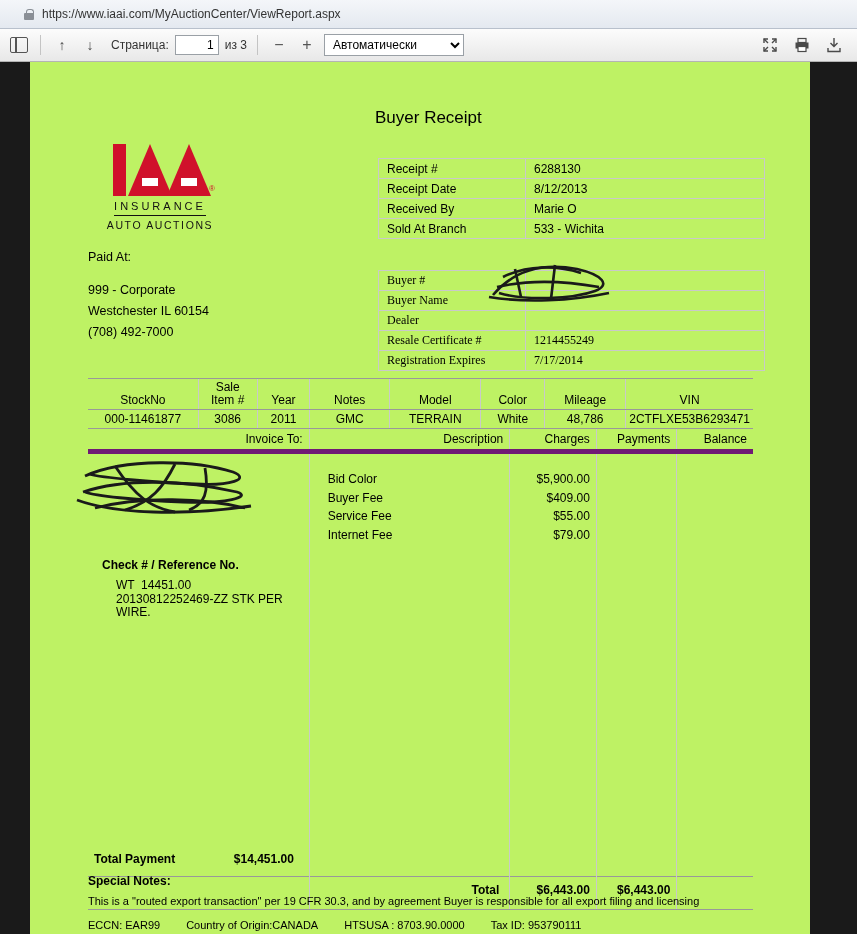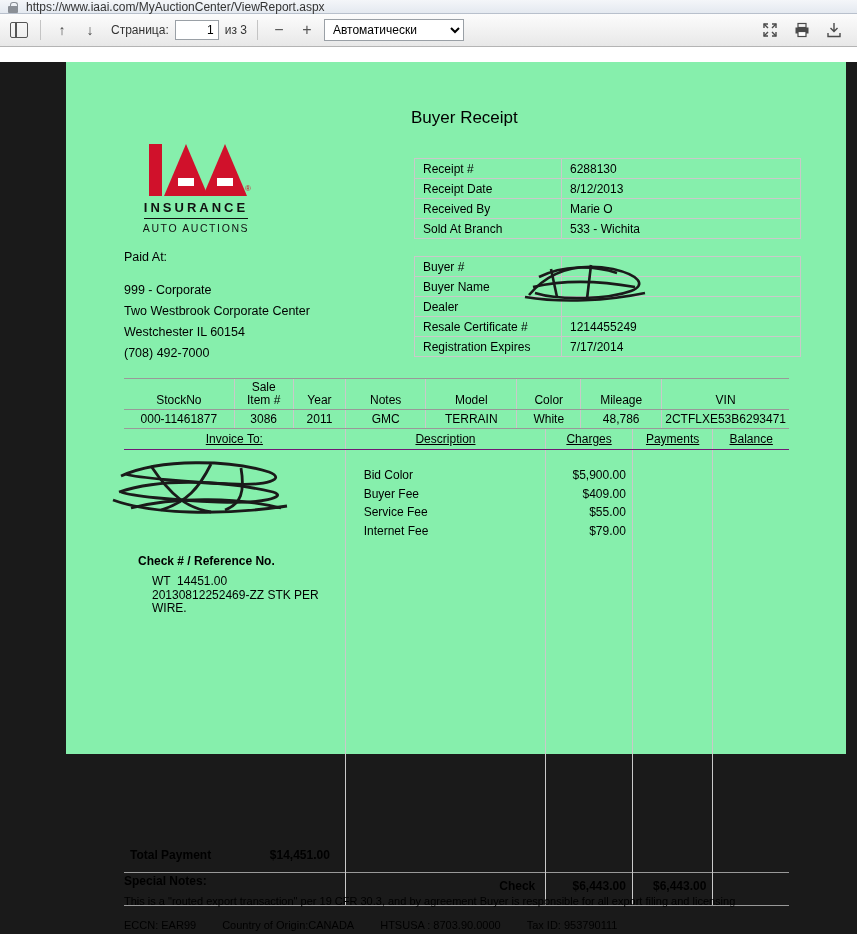--- a/index.html
+++ b/index.html
@@ -10,26 +10,26 @@
   body {
     width: 857px;
     height: 934px;
     font-family: "Liberation Sans", sans-serif;
     overflow: hidden;
     position: relative;
   }
 
   
   .urlbar {
-    height: 14px;
+    height: 29px;
     background: linear-gradient(#f4f6f9, #e4e9f0);
     border-bottom: 1px solid #b8c0cc;
     display: flex;
     align-items: center;
-    padding: 0 6px;
+    padding: 0 22px;
     box-sizing: border-box;
   }
   .lock-icon {
     width: 14px; height: 14px;
     margin-right: 6px;
     position: relative;
     flex: none;
   }
   .lock-icon .body {
     position: absolute; left: 2px; top: 6px;
@@ -134,23 +134,22 @@
   .viewer {
     position: absolute;
     top: 62px; left: 0; right: 0; bottom: 0;
     background: #1a1a1a;
     overflow: hidden;
   }
   .page {
     position: absolute;
     top: 0; left: 30px;
     width: 780px;
-    height: 692px;
-    background: #86efac;
-    margin-left: 36px;
+    height: 872px;
+    background: #bef264;
   }
 
   
   .doc-title {
     position: absolute;
     left: 345px; top: 46px;
     font-size: 17px;
     color: #000;
   }
 
@@ -193,27 +192,26 @@
     position: absolute; left: -8px; top: 34px;
     width: 16px; height: 8px;
     background: #fff;
   }
   .logo-reg {
     position: absolute; left: 114px; top: 40px;
     font-size: 8px; color: #d0112b;
   }
   .logo-line1 {
     margin-top: 4px;
-    font-size: 13px;
+    font-size: 11px;
     letter-spacing: 3px;
     color: #111;
     border-bottom: 1.5px solid #111;
     padding-bottom: 3px;
     display: inline-block;
-    font-weight: bold;
   }
   .logo-line2 {
     margin-top: 3px;
     font-size: 10.5px;
     letter-spacing: 1.6px;
     color: #111;
   }
 
   
   .paid-at {
@@ -235,21 +233,21 @@
   .info-table td {
     border: 1px solid #c9c9c9;
     padding: 1px 8px;
     height: 17px;
     vertical-align: middle;
   }
   .info-table td.k { width: 130px; }
   .info-table td.v { width: 222px; }
 
   #receipt-info { left: 348px; top: 96px; }
-  #buyer-info   { left: 348px; top: 194px; }
+  #buyer-info   { left: 348px; top: 208px; font-family: Liberation Serif, serif; }
 
   
   .vehicle-table {
     position: absolute;
     left: 58px; top: 316px;
     width: 665px;
     border-collapse: collapse;
     font-size: 12px;
     color: #000;
   }
@@ -276,24 +274,23 @@
     position: absolute;
     left: 58px; top: 367px;
     width: 665px;
     border-collapse: collapse;
     font-size: 12px;
     color: #000;
   }
   .charges th {
     font-weight: normal;
     padding: 3px 6px;
-    border-bottom: 1px solid #701a75;
+    border-bottom: 5px solid #701a75;
     border-left: 1px solid #c9c9c9;
-    text-align: center;
-    text-decoration: underline;
+    text-align: right;
   }
   .charges th.left-none { border-left: none; }
   .charges td {
     padding: 2px 6px;
     vertical-align: top;
   }
   .col-invoice { width: 215px; }
   .col-desc    { width: 228px; }
   .col-charges { width: 80px; }
   .col-pay     { width: 72px; }
@@ -427,21 +424,20 @@
         <span class="logo-a2"></span>
         <span class="logo-reg">®</span>
       </div>
       <div class="logo-line1">INSURANCE</div>
       <div class="logo-line2">AUTO AUCTIONS</div>
     </div>
 
     <div class="paid-at">
       <div class="hdr">Paid At:</div>
       <div>999 - Corporate</div>
-      <div>Two Westbrook Corporate Center</div>
       <div>Westchester IL  60154</div>
       <div>(708) 492-7000</div>
     </div>
 
     <table class="info-table" id="receipt-info">
       <tbody>
           <tr>
         <td class="k">Receipt #</td>
         <td class="v">6288130</td>
       </tr>
@@ -561,21 +557,21 @@
           <span style="display:inline-block;width:52px"></span>
           <span>$14,451.00</span>
         </td>
         <td></td>
         <td></td>
         <td></td>
         <td></td>
       </tr>
       <tr class="grand-row">
         <td class="first"></td>
-        <td class="grand-label">Check</td>
+        <td class="grand-label">Total</td>
         <td class="num">$6,443.00</td>
         <td class="num">$6,443.00</td>
         <td class="num"></td>
       </tr>
     </tbody>
       </table>
 
     <svg class="scribble" style="left:25px; top:390px;" width="210" height="72">
       <g fill="none" stroke="#1a1a1a" stroke-width="2.8">
         <path d="M30 24 C70 6, 140 8, 178 20 C196 27, 176 34, 140 32 C96 30, 48 26, 34 22"></path>

